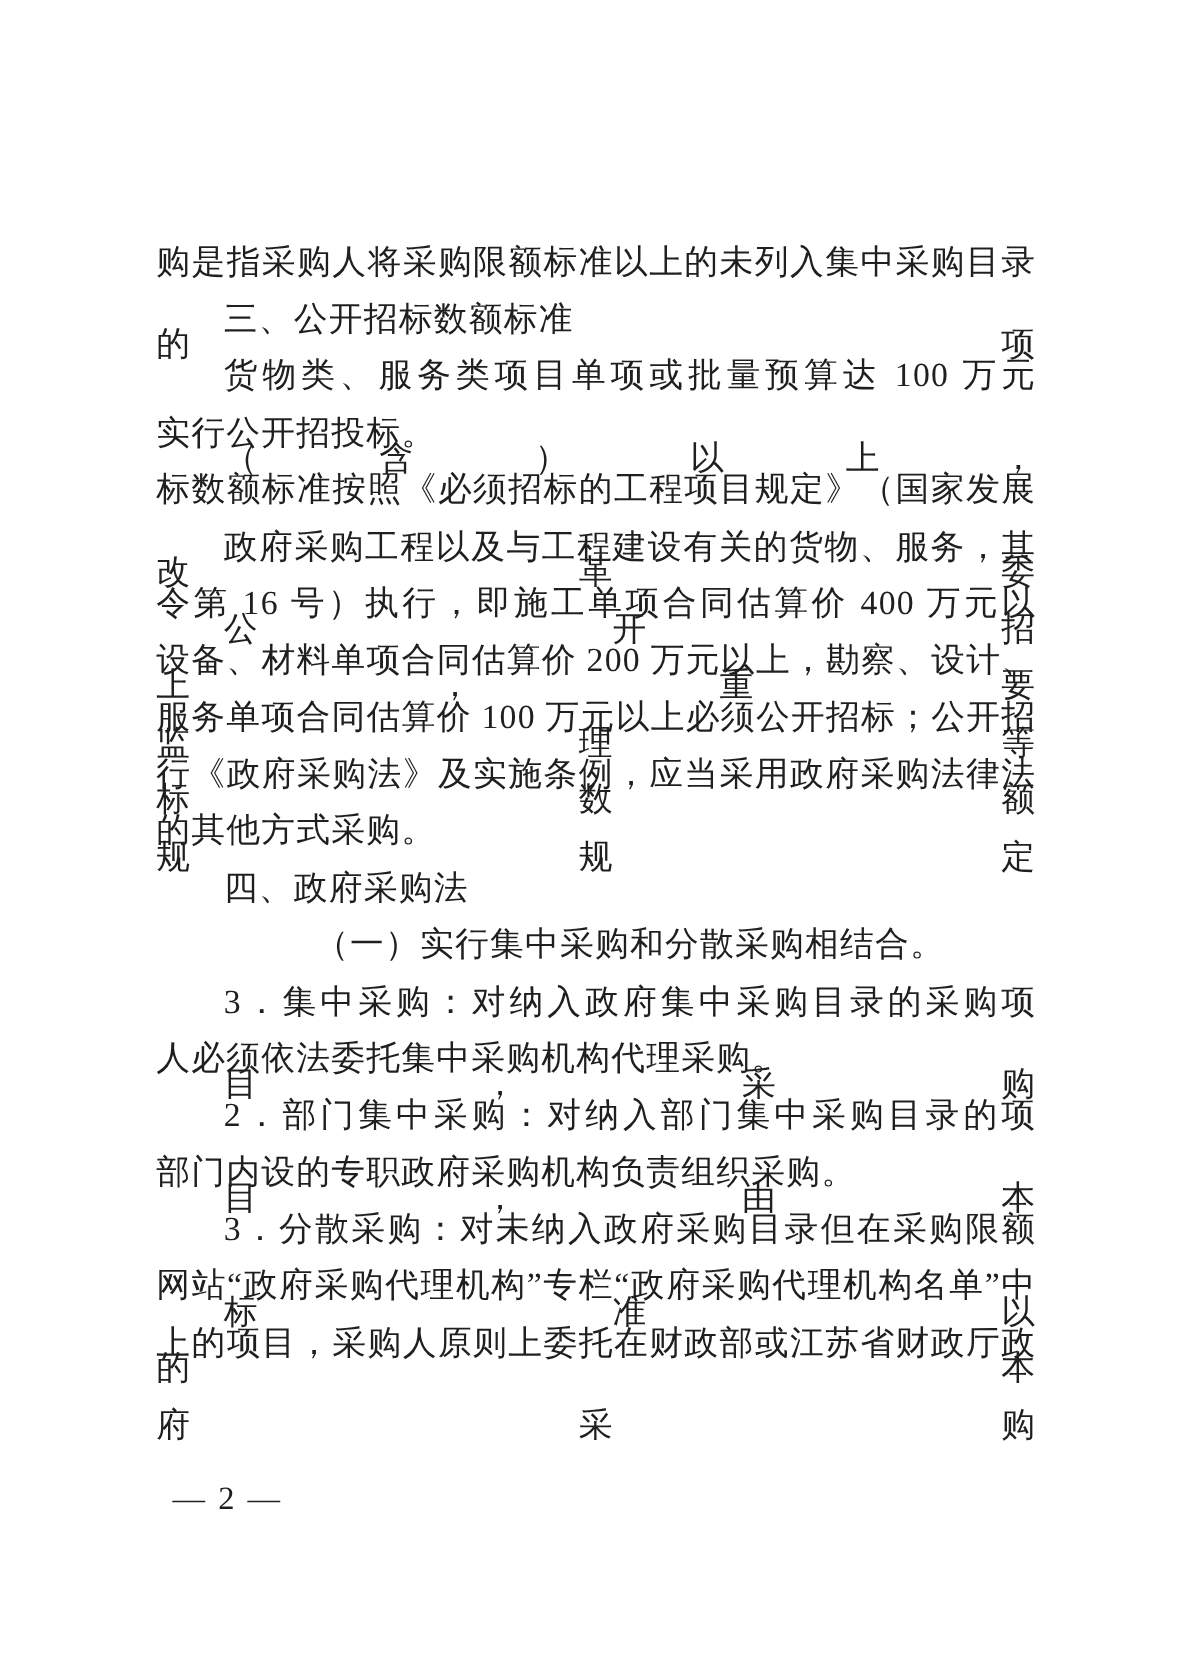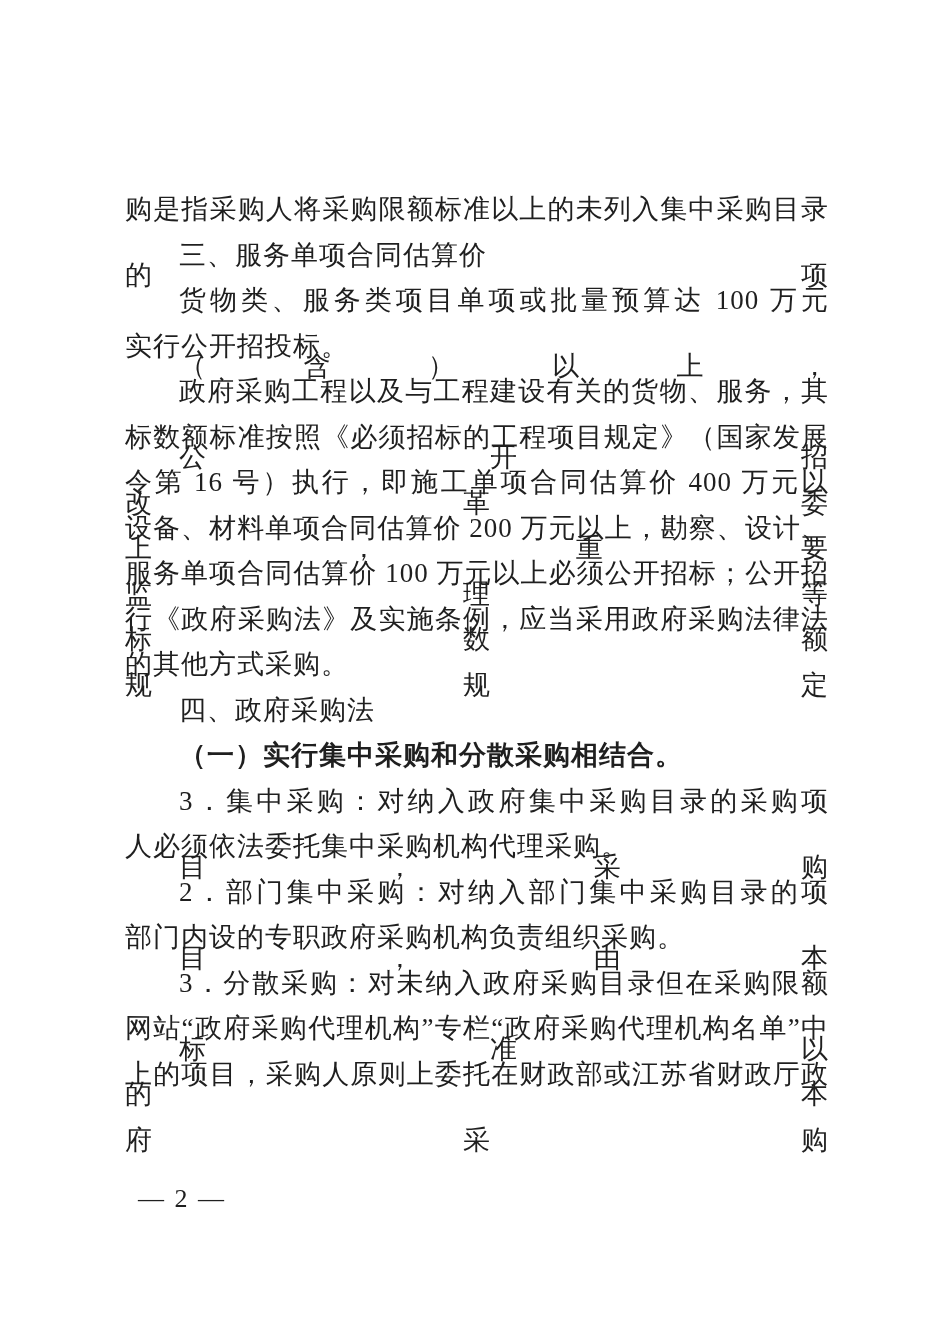--- a/index.html
+++ b/index.html
@@ -32,42 +32,43 @@
     font-weight: 400;
   }
   .line.justify {
     text-align: justify;
     text-align-last: justify;
   }
   .line.indent {
     padding-left: 54px;
   }
   .line.bold {
-    font-weight: 700;
+    font-weight: 400;
+    text-align: center;
   }
   .footer {
     position: absolute;
     left: 138px;
     top: 1184px;
     font-size: 26px;
     letter-spacing: 2px;
     color: #1f1f1f;
   }
 </style>
 </head>
 <body>
 
 <div class="page">
   <div class="doc" id="doc-body">
       <div class="line justify">购是指采购人将采购限额标准以上的未列入集中采购目录的项</div>
-      <div class="line indent">三、服务单项合同估算价</div>
+      <div class="line indent">三、公开招标数额标准</div>
       <div class="line justify indent">货物类、服务类项目单项或批量预算达 100 万元（含）以上，</div>
       <div class="line">实行公开招投标。</div>
+      <div class="line justify">标数额标准按照《必须招标的工程项目规定》（国家发展改革委</div>
       <div class="line justify indent">政府采购工程以及与工程建设有关的货物、服务，其公开招</div>
-      <div class="line justify">标数额标准按照《必须招标的工程项目规定》（国家发展改革委</div>
       <div class="line justify">令第 16 号）执行，即施工单项合同估算价 400 万元以上，重要</div>
       <div class="line justify">设备、材料单项合同估算价 200 万元以上，勘察、设计、监理等</div>
       <div class="line justify">服务单项合同估算价 100 万元以上必须公开招标；公开招标数额</div>
       <div class="line justify">行《政府采购法》及实施条例，应当采用政府采购法律法规规定</div>
       <div class="line">的其他方式采购。</div>
       <div class="line indent">四、政府采购法</div>
       <div class="line indent bold">（一）实行集中采购和分散采购相结合。</div>
       <div class="line justify indent">3．集中采购：对纳入政府集中采购目录的采购项目，采购</div>
       <div class="line">人必须依法委托集中采购机构代理采购。</div>
       <div class="line justify indent">2．部门集中采购：对纳入部门集中采购目录的项目，由本</div>

